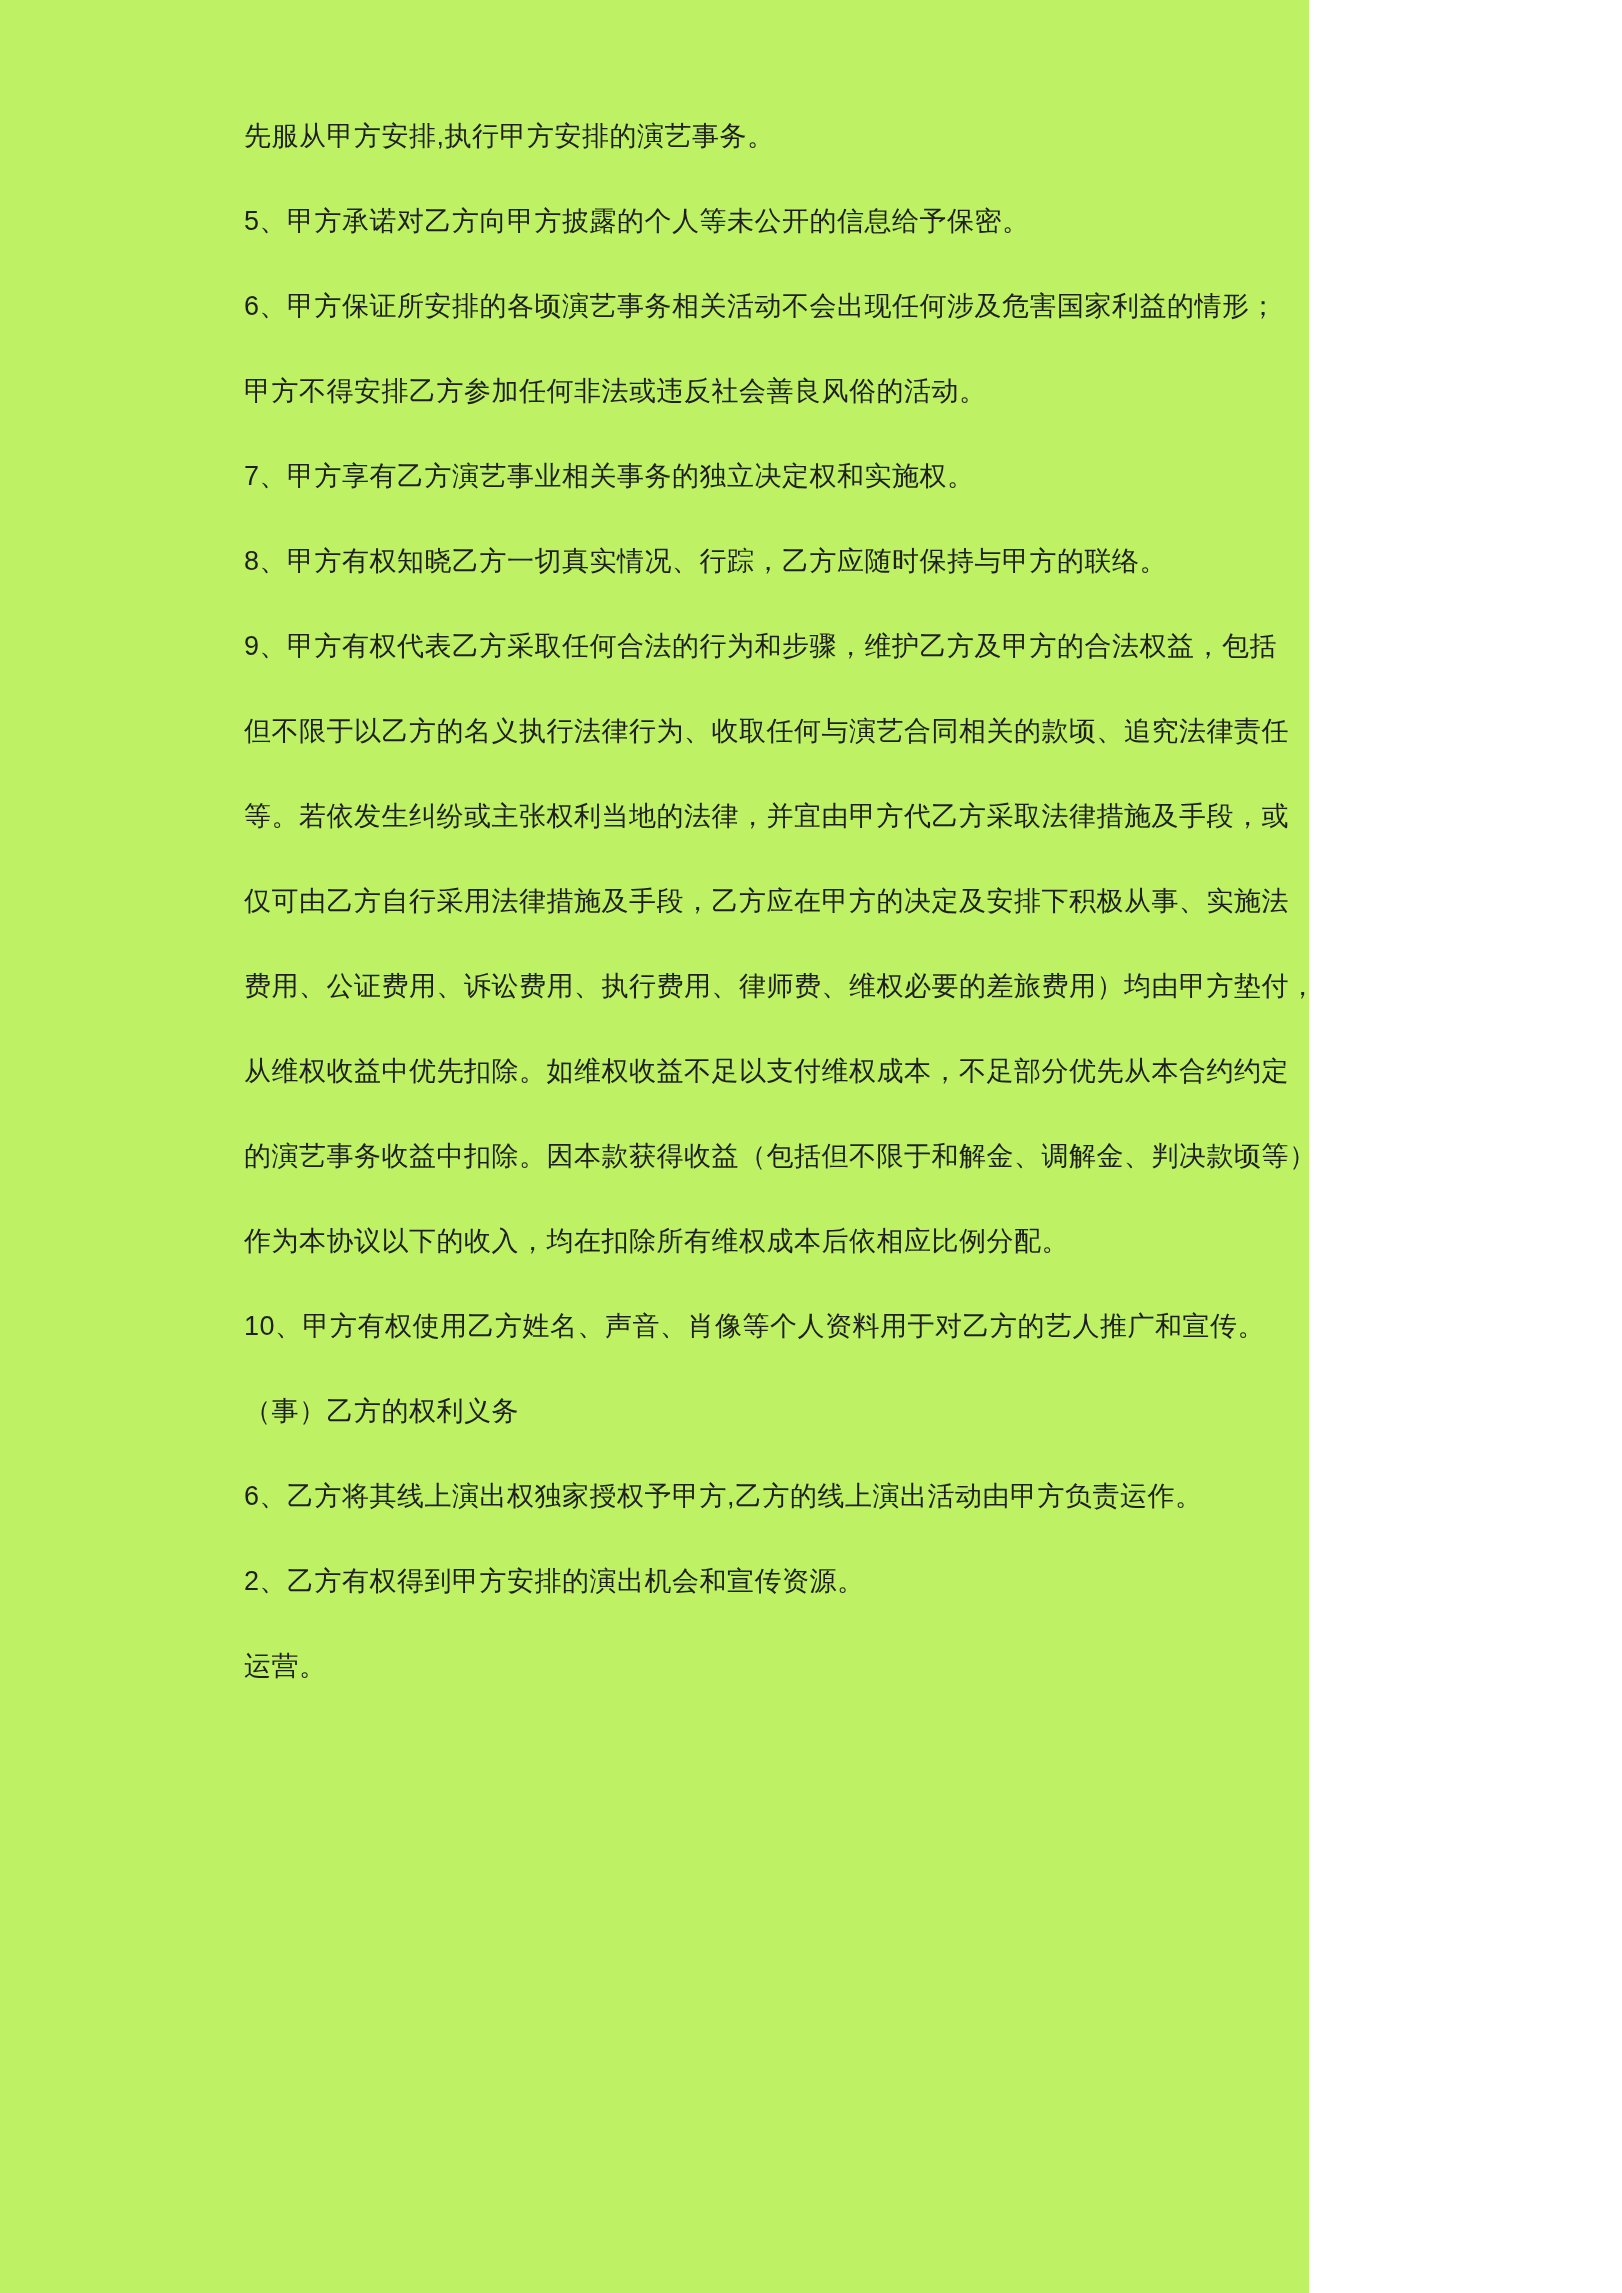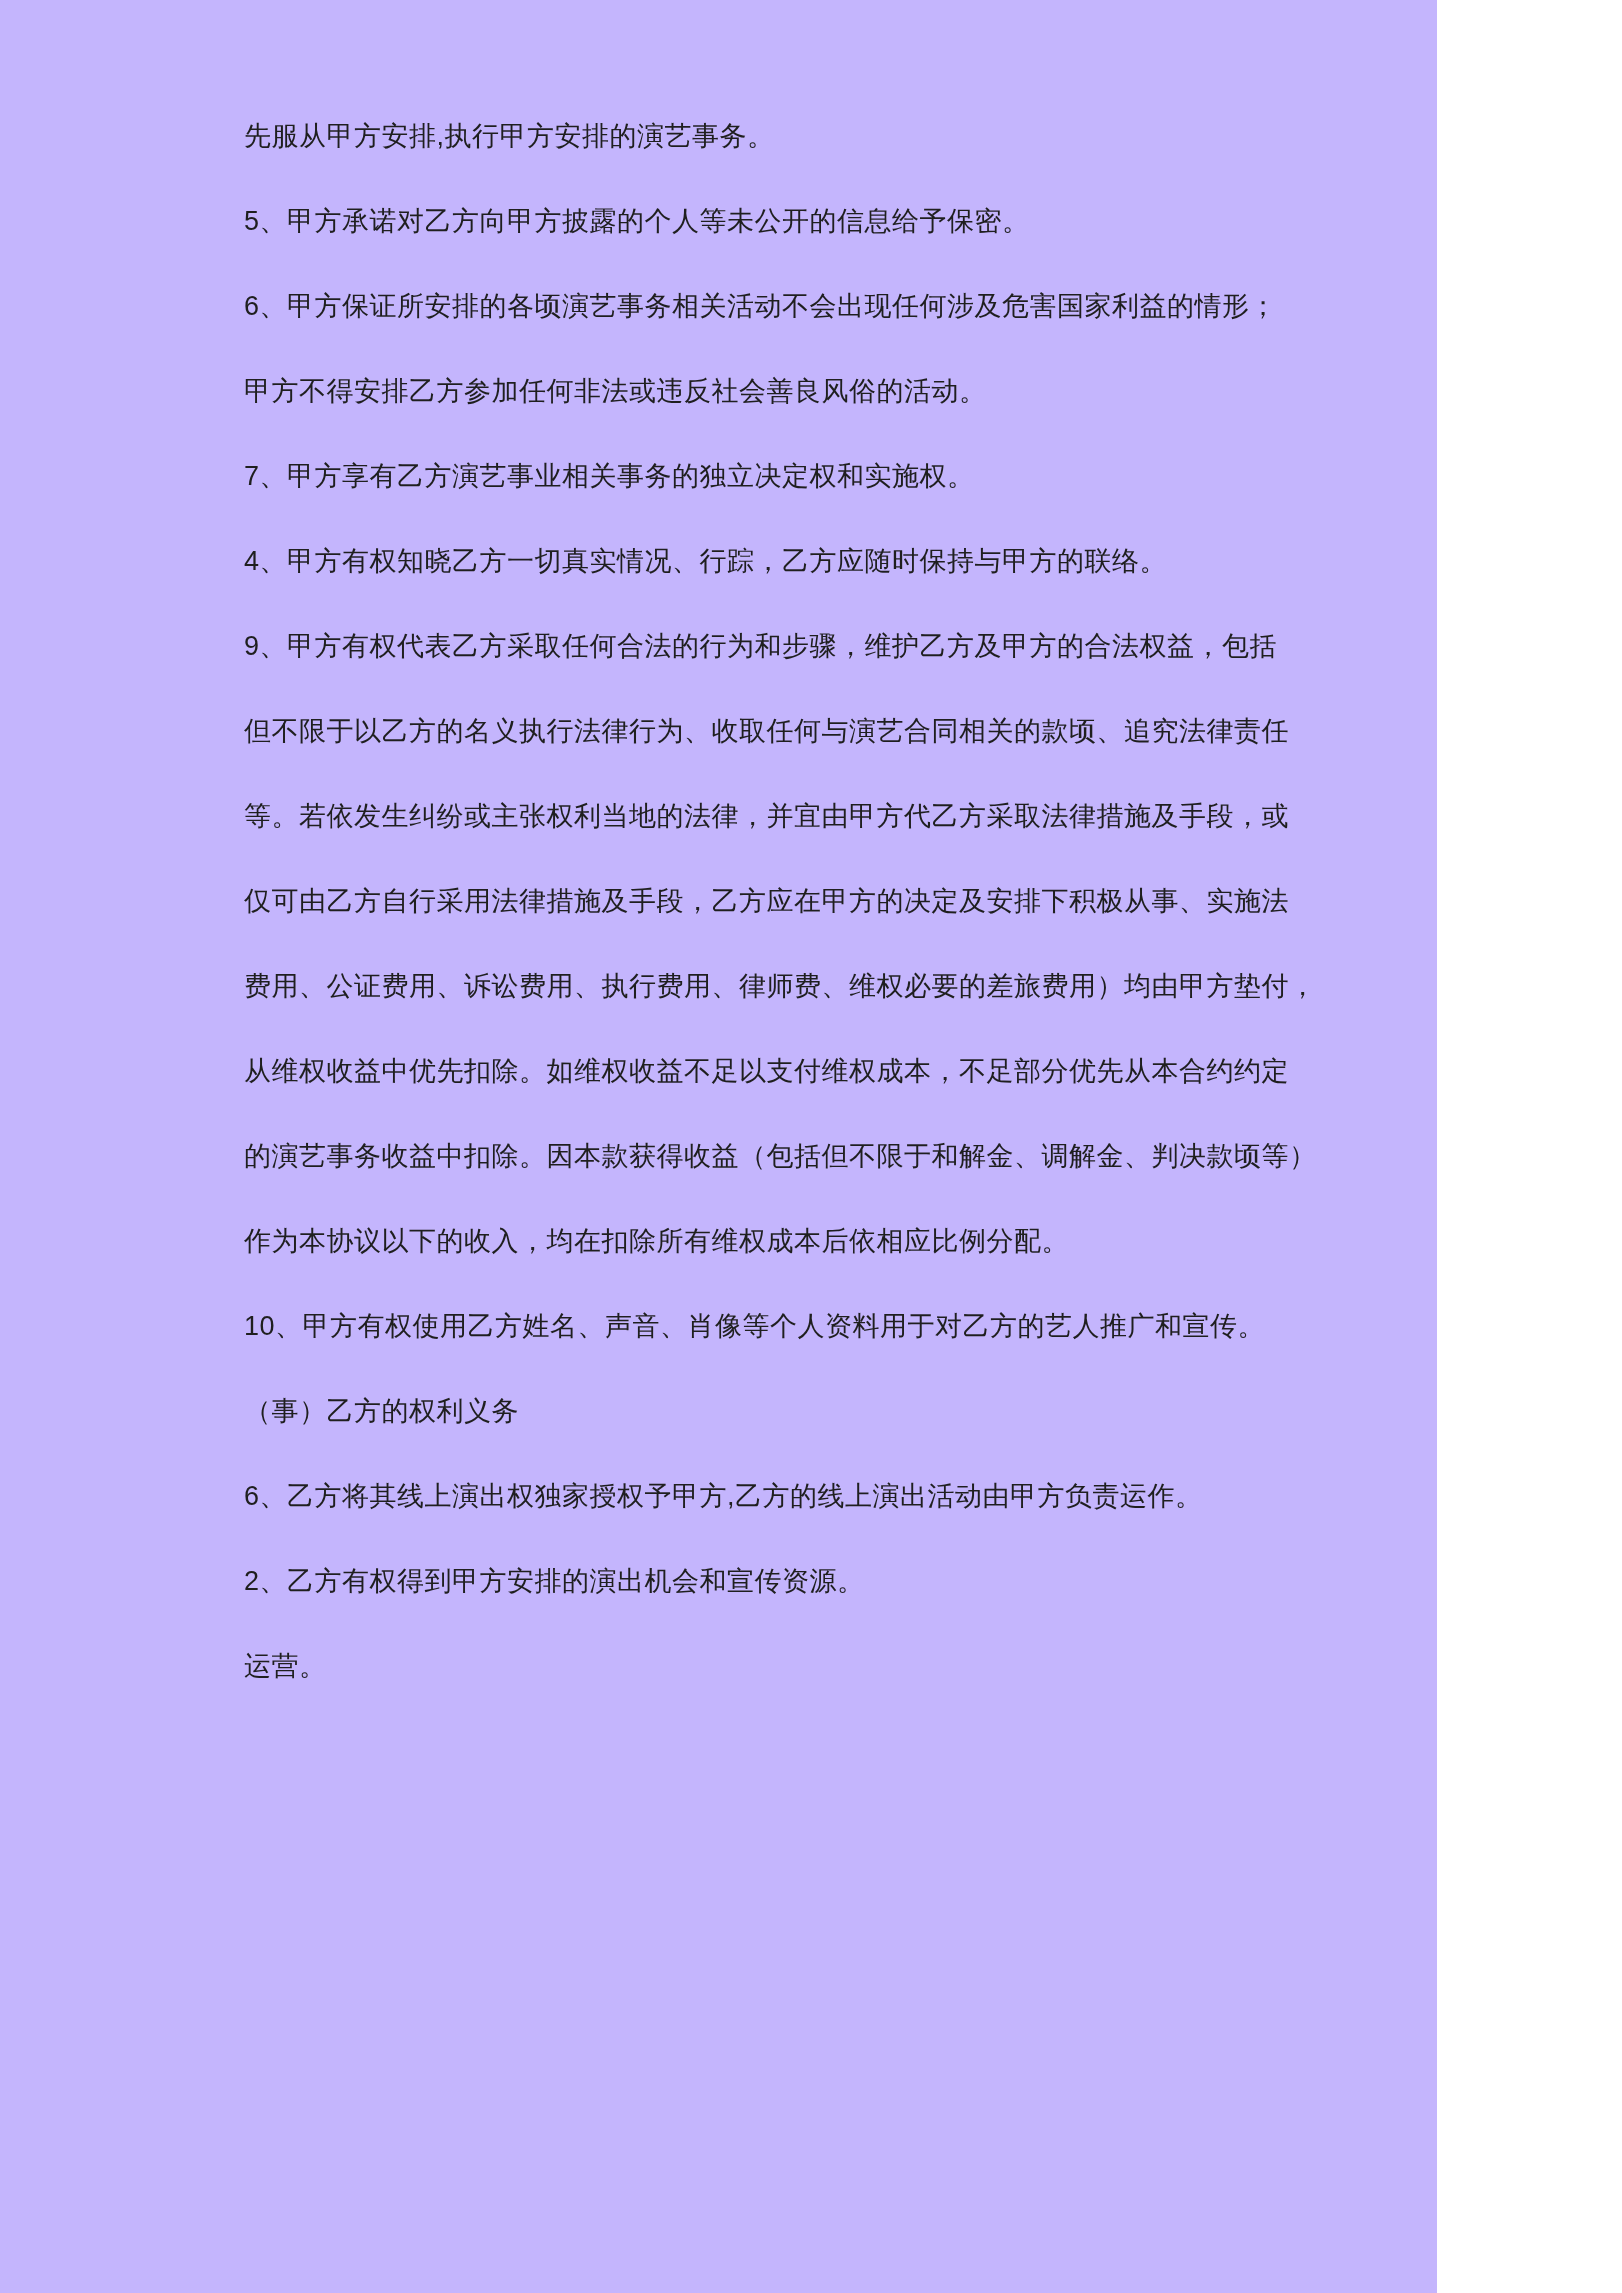--- a/index.html
+++ b/index.html
@@ -2,23 +2,23 @@
 <html style="font-size:14.5px"><head>
 <meta charset="utf-8">
 <style>
   html, body {
     margin: 0;
     padding: 0;
     background: #ffffff;
   }
   .page {
     position: relative;
-    width: 1437px;
+    width: 1309px;
     height: 2294px;
-    background: #c4b5fd;
+    background: #bef264;
     overflow: hidden;
     font-family: "Liberation Sans", sans-serif;
   }
   .content {
     position: absolute;
     left: 244px;
     top: 94px;
     width: 1127px;
   }
   .line {
@@ -34,21 +34,21 @@
 </head>
 <body>
 
 <div class="page">
   <div class="content" id="contract-content">
       <div class="line">先服从甲方安排,执行甲方安排的演艺事务。</div>
       <div class="line">5、甲方承诺对乙方向甲方披露的个人等未公开的信息给予保密。</div>
       <div class="line">6、甲方保证所安排的各顷演艺事务相关活动不会出现任何涉及危害国家利益的情形；</div>
       <div class="line">甲方不得安排乙方参加任何非法或违反社会善良风俗的活动。</div>
       <div class="line">7、甲方享有乙方演艺事业相关事务的独立决定权和实施权。</div>
-      <div class="line">4、甲方有权知晓乙方一切真实情况、行踪，乙方应随时保持与甲方的联络。</div>
+      <div class="line">8、甲方有权知晓乙方一切真实情况、行踪，乙方应随时保持与甲方的联络。</div>
       <div class="line">9、甲方有权代表乙方采取任何合法的行为和步骤，维护乙方及甲方的合法权益，包括</div>
       <div class="line">但不限于以乙方的名义执行法律行为、收取任何与演艺合同相关的款顷、追究法律责任</div>
       <div class="line">等。若依发生纠纷或主张权利当地的法律，并宜由甲方代乙方采取法律措施及手段，或</div>
       <div class="line">仅可由乙方自行采用法律措施及手段，乙方应在甲方的决定及安排下积极从事、实施法</div>
       <div class="line">费用、公证费用、诉讼费用、执行费用、律师费、维权必要的差旅费用）均由甲方垫付，</div>
       <div class="line">从维权收益中优先扣除。如维权收益不足以支付维权成本，不足部分优先从本合约约定</div>
       <div class="line">的演艺事务收益中扣除。因本款获得收益（包括但不限于和解金、调解金、判决款顷等）</div>
       <div class="line">作为本协议以下的收入，均在扣除所有维权成本后依相应比例分配。</div>
       <div class="line">10、甲方有权使用乙方姓名、声音、肖像等个人资料用于对乙方的艺人推广和宣传。</div>
       <div class="line">（事）乙方的权利义务</div>

